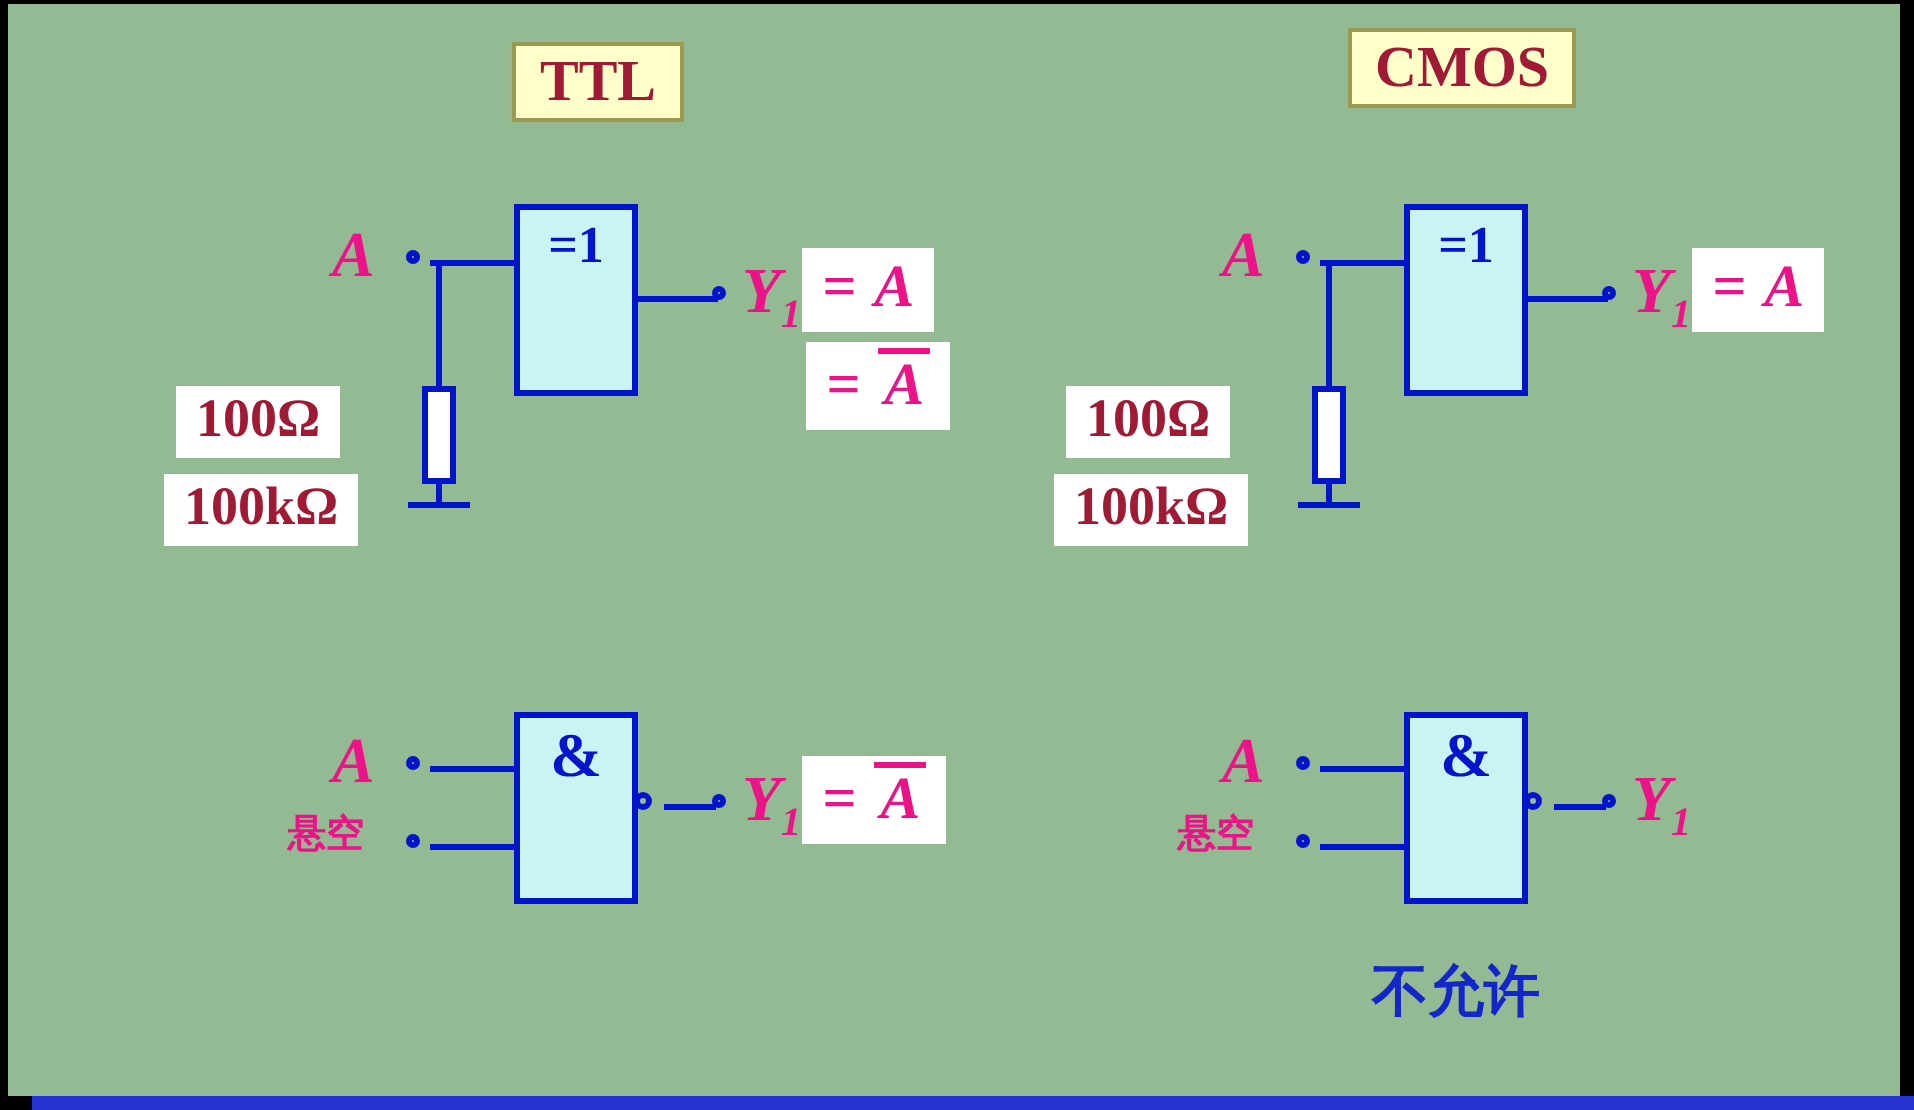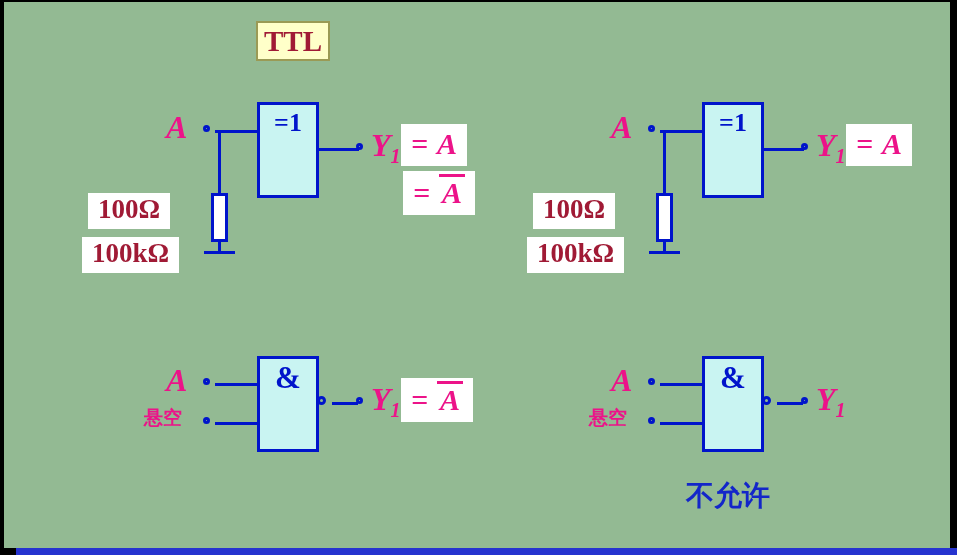--- a/index.html
+++ b/index.html
@@ -46,21 +46,22 @@
 <body>
 
 <div class="stage">
 
   <div class="edge edge-top"></div>
   <div class="edge edge-left"></div>
   <div class="edge edge-right"></div>
   <div class="bottom-bar"></div>
   <div class="bottom-corner"></div>
 
-  <div class="hdr" style="left:256px; top:21px; width:74px; height:40px;">TTL</div>
+  <div class="hdr" style="left:256px; top:21px; width:86px; height:40px;">TTL</div>
+  <div class="hdr" style="left:674px; top:14px; width:114px; height:40px;">CMOS</div>
 
   <div>
     <div class="pin" style="left:166px; top:110px;">A</div>
     <div class="term" style="left:203px; top:125px;"></div>
     <div class="wire" style="left:215px; top:130px; width:43px; height:3px;"></div>
 
     <div class="gate" style="left:257px; top:102px; width:62px; height:96px;">
       <span class="gate-label gl-xor">=1</span>
     </div>
 

